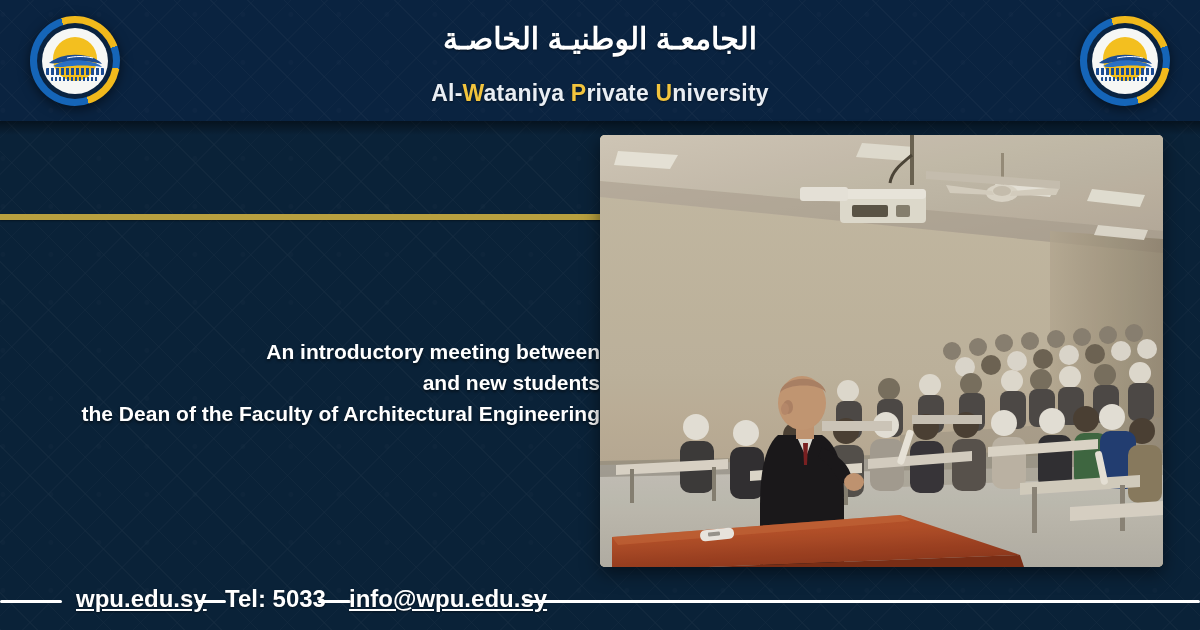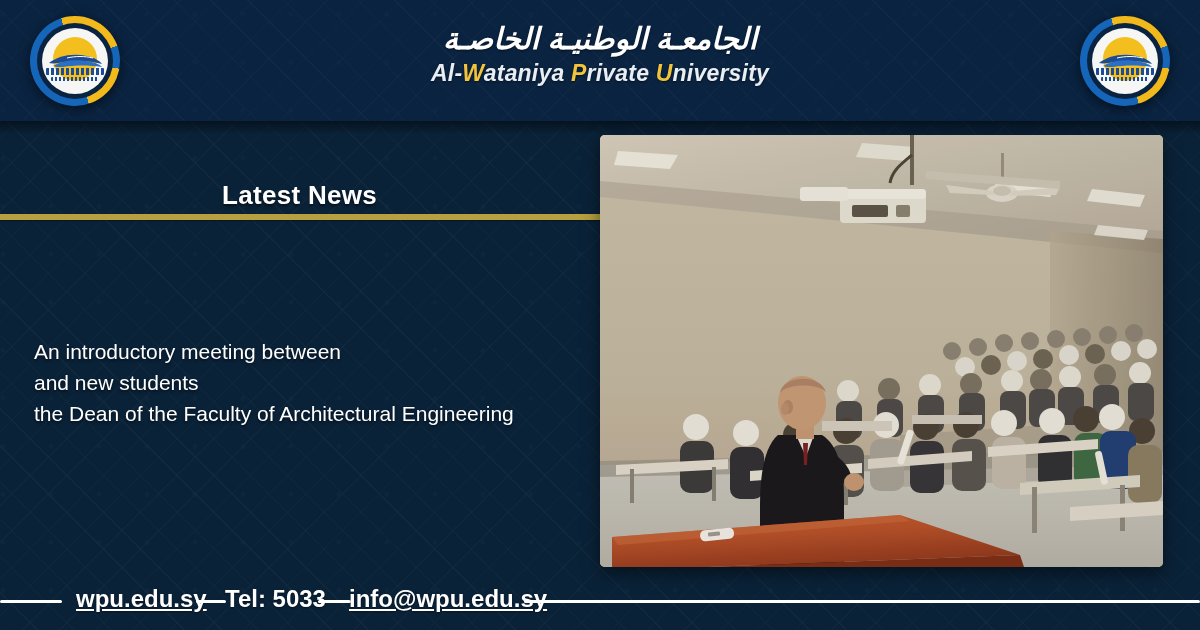--- a/index.html
+++ b/index.html
@@ -40,29 +40,28 @@
   .header-shadow {
     position:absolute; left:0; top:121px; width:1200px; height:14px;
     background:linear-gradient(to bottom, rgba(0,0,0,.45), rgba(0,0,0,0));
     pointer-events:none;
   }
 
   .header-titles {
     position:absolute; left:0; top:24px; width:1200px;
     text-align:center;
     line-height:1;
-    font-style:italic;
   }
   .title-ar {
     font-size:30px; font-weight:bold; color:#ffffff;
     letter-spacing:.5px; direction:rtl;
     text-shadow:0 1px 2px rgba(0,0,0,.5);
   }
   .title-en {
-    margin-top:8px;
+    margin-top:28px;
     font-size:23px; font-weight:bold; color:#e9eef4;
     letter-spacing:.2px;
     text-shadow:0 1px 2px rgba(0,0,0,.5);
   }
   .gold { color:#f2c43d; }
 
   
   .logo {
     position:absolute; top:16px;
     width:90px; height:90px; border-radius:50%;
@@ -118,22 +117,22 @@
   .gold-rule {
     position:absolute; left:0; top:214px;
     width:601px; height:6px;
     background:#b8a03f;
     box-shadow:0 1px 2px rgba(0,0,0,.4);
   }
 
   .headline {
     position:absolute; left:0; top:336px;
     width:600px;
-    text-align:left;
-    font-size:21px; font-weight:normal; color:#ffffff;
+    text-align:right;
+    font-size:21px; font-weight:bold; color:#ffffff;
     line-height:31px;
     text-shadow:0 2px 3px rgba(0,0,0,.55);
     padding-left:34px;
   }
 
   
   .photo {
     position:absolute; left:600px; top:135px;
     width:563px; height:432px;
     border-radius:5px;
@@ -204,21 +203,20 @@
           <path d="M6,14 C16,8 30,7 44,10 C50,11 53,13 55,15 C42,13 28,13 16,15 C11,15 8,15 6,14 Z" fill="#2a6fc4"></path>
           <path d="M20,6 C28,4 38,4 46,6" stroke="#ffffff" stroke-width="1" fill="none"></path>
         </svg>
         <div class="logo-text-ar"></div>
         <div class="logo-text-en"></div>
       </div>
     </div>
   </div>
   <div class="header-shadow"></div>
 
-  <div class="latest-news">Latest News</div>
   <div class="gold-rule"></div>
 
   <div class="headline">
     <div>An introductory meeting between</div>
     <div>and new students</div>
     <div>the Dean of the Faculty of Architectural Engineering</div>
   </div>
 
   <div class="photo">
     <svg viewBox="0 0 563 432" preserveAspectRatio="none">

